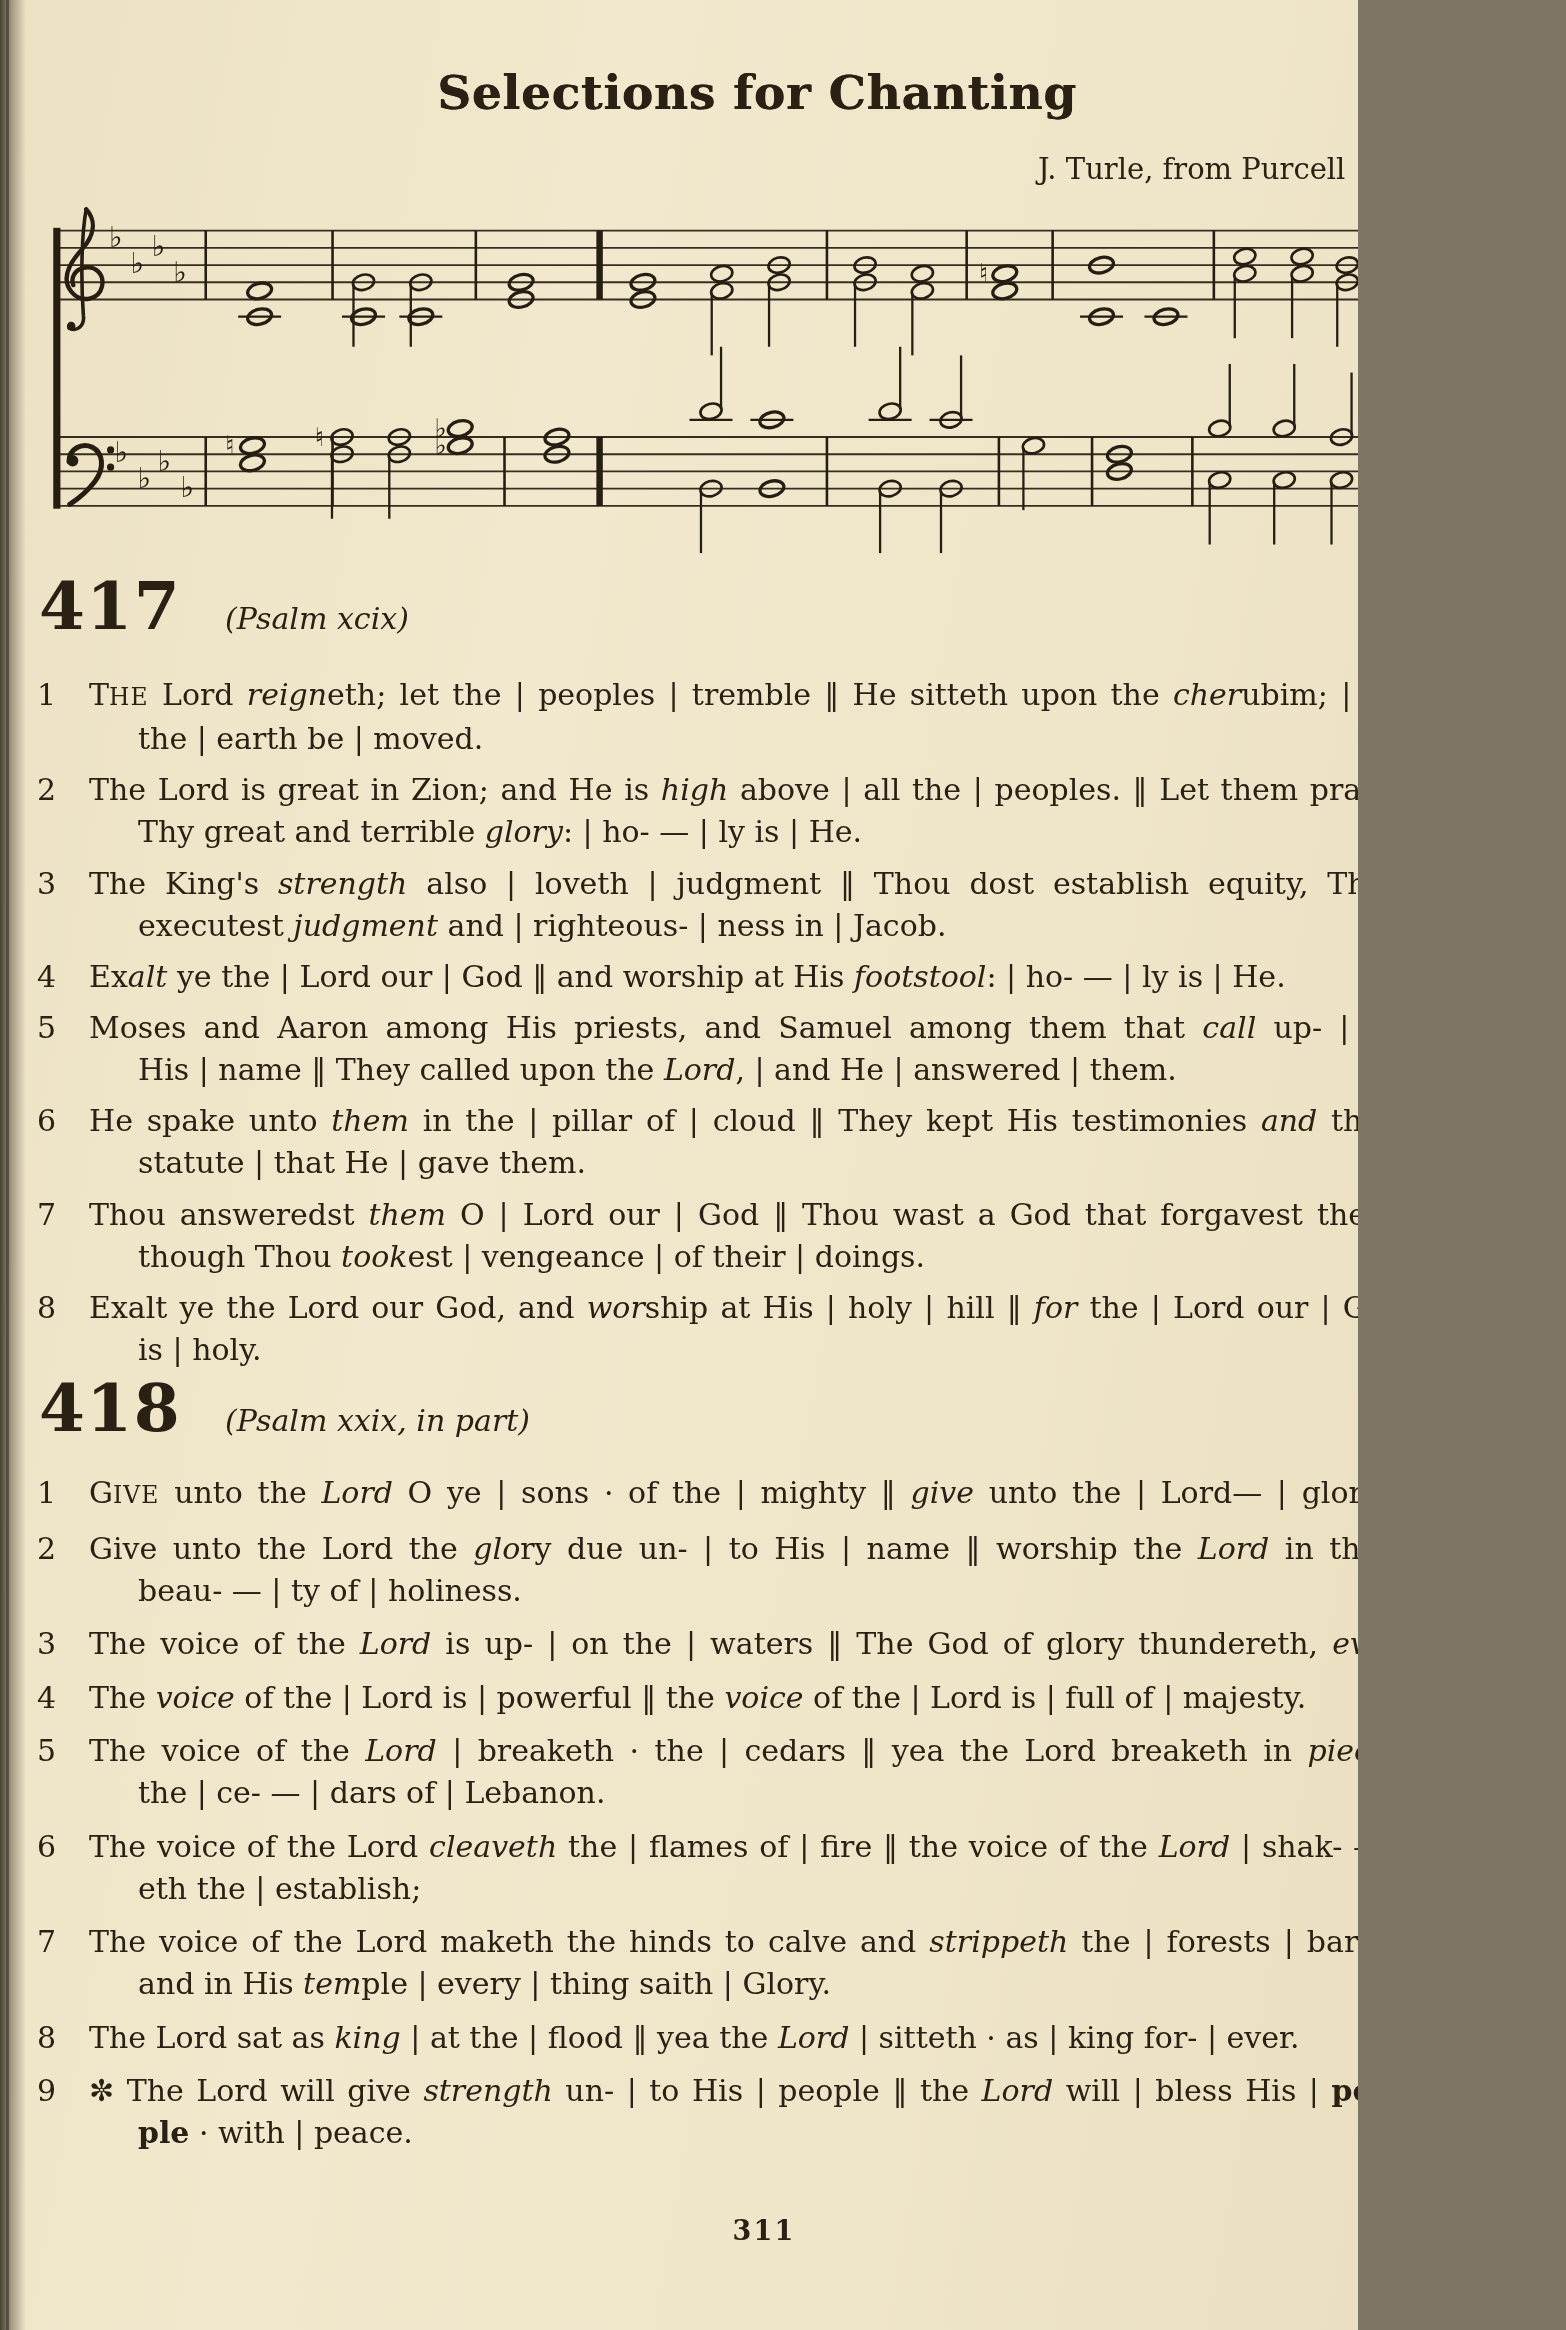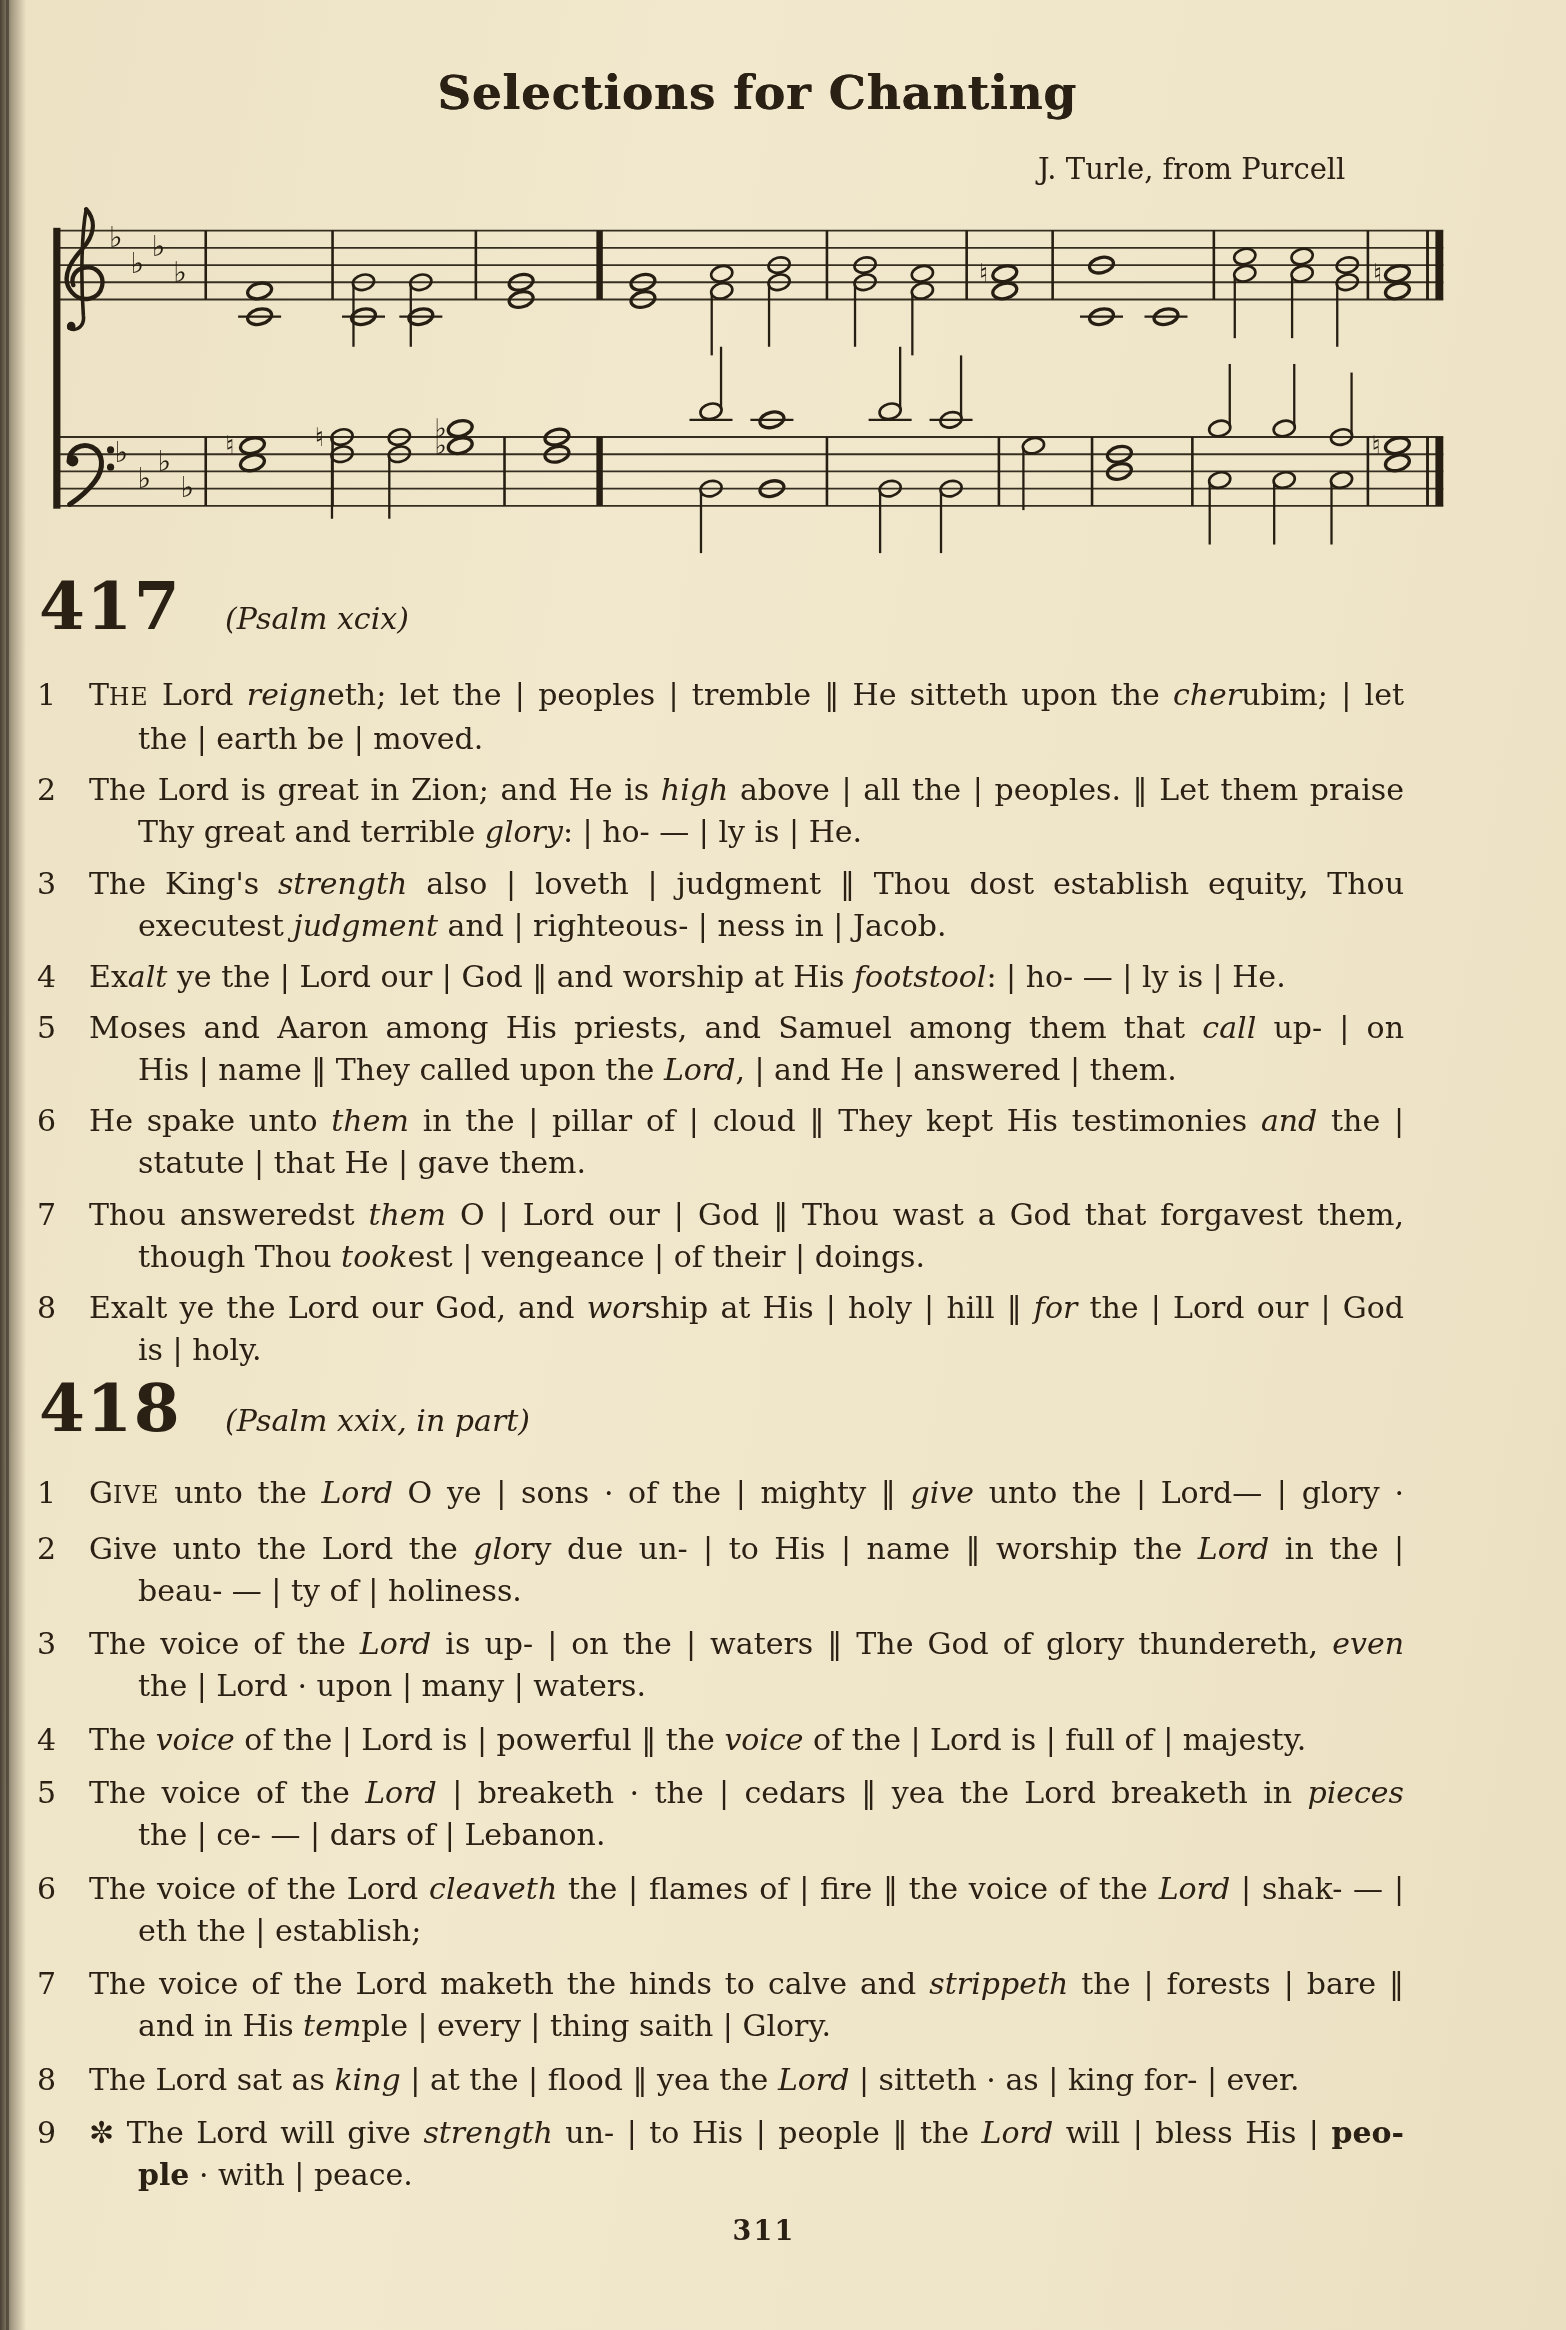--- a/index.html
+++ b/index.html
@@ -1,16 +1,16 @@
 <!DOCTYPE html>
 <html style="font-size:11.5px"><head>
 <meta charset="utf-8">
 <style>
   html,body{margin:0;padding:0;background:#7d7566;}
-  .page{position:relative;width:1566px;height:2330px;overflow:hidden;
+  .page{position:relative;width:1358px;height:2330px;overflow:hidden;
     background:linear-gradient(100deg,#ece1c3 0%,#f1e8cd 35%,#efe5c9 70%,#eadfc0 100%);
     font-family:"DejaVu Serif","Liberation Serif",serif;color:#2a2014;}
   .gutter{position:absolute;left:0;top:0;bottom:0;width:26px;
     background:linear-gradient(to right,rgba(58,50,38,.92),rgba(94,84,66,.5) 45%,rgba(120,110,88,0));}
   .gutter-line{position:absolute;left:5.7px;top:0;bottom:0;width:3.6px;background:rgba(50,43,32,.55);}
   .title{position:absolute;top:65px;left:0;width:1514px;text-align:center;
     font-size:47px;font-weight:bold;letter-spacing:0.7px;text-shadow:0.4px 0 currentColor;}
   .attribution{position:absolute;top:152px;left:1038px;width:373px;font-size:29px;}
   #score{position:absolute;left:21.5px;top:192px;width:1464px;height:369px;}
   .section-head{position:absolute;left:39px;white-space:nowrap;}
@@ -268,21 +268,20 @@
         <div class="vnum">2</div>
         <div class="vtext">
           <div class="vline">Give unto the Lord the <i>glo</i>ry due un- | to His | name ‖ worship the <i>Lord</i> in the |</div>
           <div class="vline cont last">beau- — | ty of | holiness.</div>
         </div>
       </div>
       <div class="verse">
         <div class="vnum">3</div>
         <div class="vtext">
           <div class="vline">The voice of the <i>Lord</i> is up- | on the | waters ‖ The God of glory thundereth, <i>even</i></div>
-          <div class="vline cont last">the | Lord · upon | many | waters.</div>
         </div>
       </div>
       <div class="verse">
         <div class="vnum">4</div>
         <div class="vtext">
           <div class="vline last">The <i>voice</i> of the | Lord is | powerful ‖ the <i>voice</i> of the | Lord is | full of | majesty.</div>
         </div>
       </div>
       <div class="verse">
         <div class="vnum">5</div>

